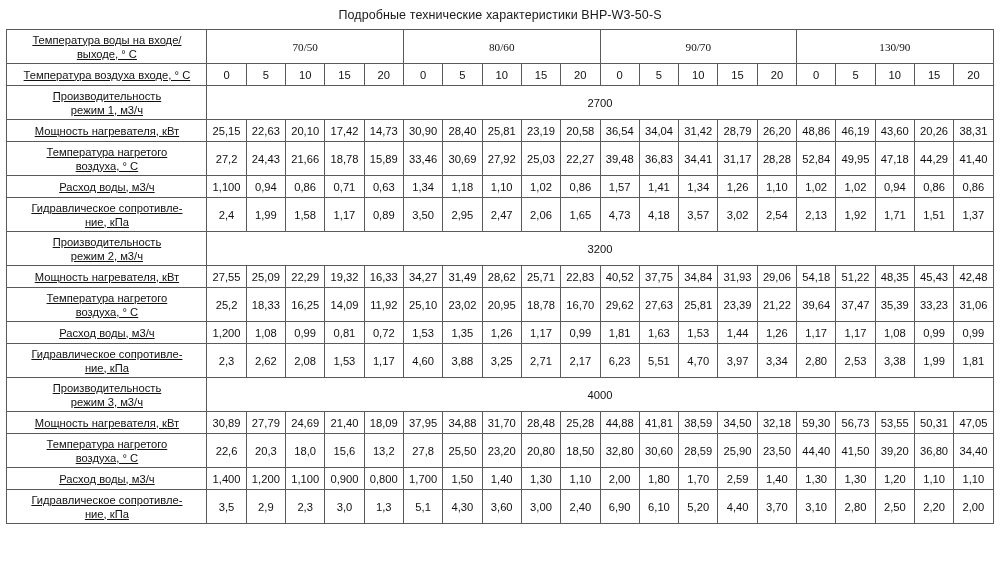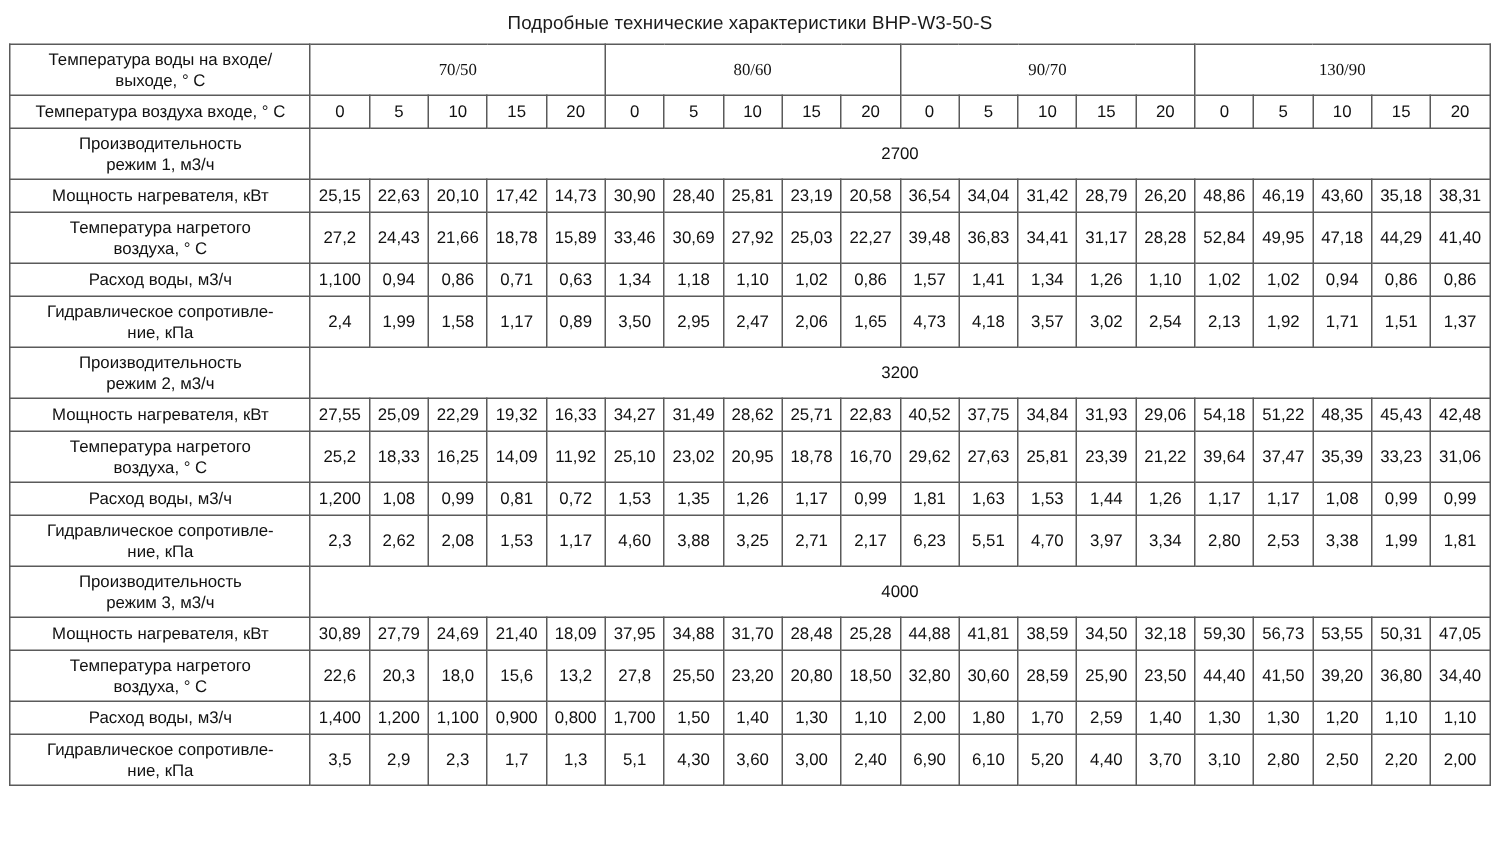--- a/index.html
+++ b/index.html
@@ -42,20 +42,21 @@
     text-align: center;
     vertical-align: middle;
     line-height: 1.25;
     color: #111111;
   }
   td.label {
     text-align: left;
     padding-left: 6px;
     padding-right: 4px;
     white-space: pre-line;
+    text-decoration: underline;
   }
   td.group {
     font-size: 11.5px;
     font-family: Liberation Serif, serif;
   }
   td.wide {
     font-size: 11.5px;
   }
   col.c-label { width: 200px; }
   col.c-val { width: 39.3px; }
@@ -143,21 +144,21 @@
           <td>23,19</td>
           <td>20,58</td>
           <td>36,54</td>
           <td>34,04</td>
           <td>31,42</td>
           <td>28,79</td>
           <td>26,20</td>
           <td>48,86</td>
           <td>46,19</td>
           <td>43,60</td>
-          <td>35,18</td>
+          <td>20,26</td>
           <td>38,31</td>
         </tr>
         <tr class="r-tall">
           <td class="label">Температура нагретого
 воздуха, ° С</td>
           <td>27,2</td>
           <td>24,43</td>
           <td>21,66</td>
           <td>18,78</td>
           <td>15,89</td>
@@ -397,21 +398,21 @@
           <td>1,20</td>
           <td>1,10</td>
           <td>1,10</td>
         </tr>
         <tr class="r-tall">
           <td class="label">Гидравлическое сопротивле-
 ние, кПа</td>
           <td>3,5</td>
           <td>2,9</td>
           <td>2,3</td>
-          <td>1,7</td>
+          <td>3,0</td>
           <td>1,3</td>
           <td>5,1</td>
           <td>4,30</td>
           <td>3,60</td>
           <td>3,00</td>
           <td>2,40</td>
           <td>6,90</td>
           <td>6,10</td>
           <td>5,20</td>
           <td>4,40</td>

